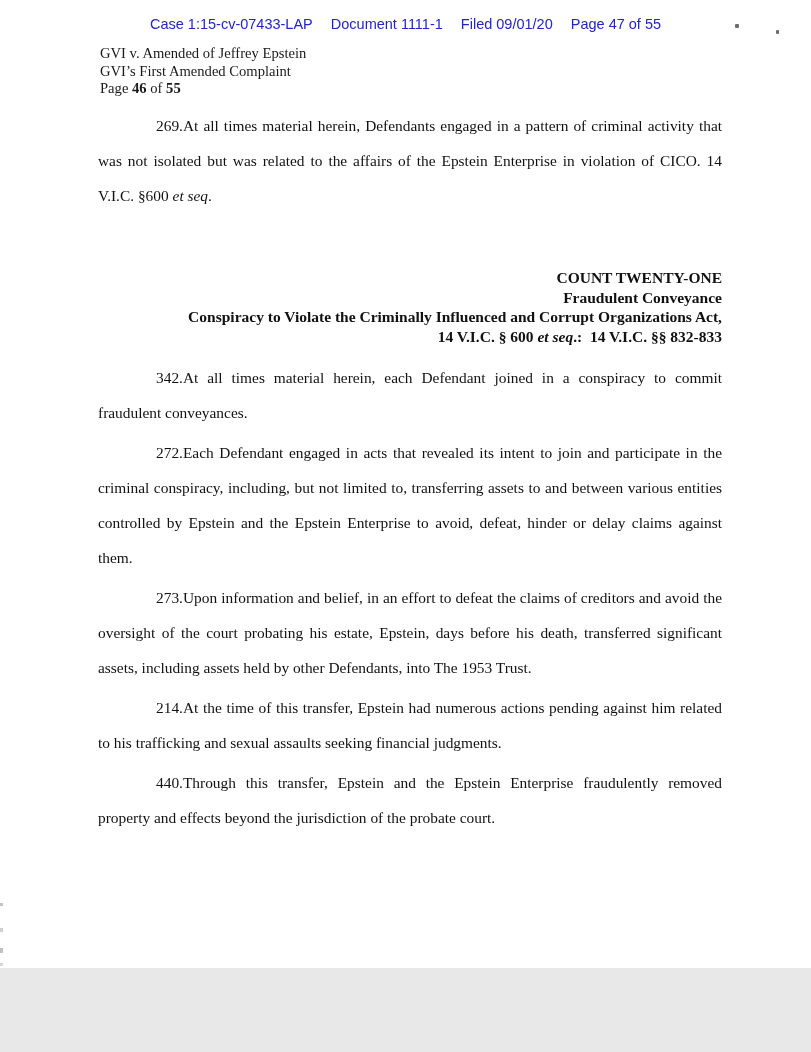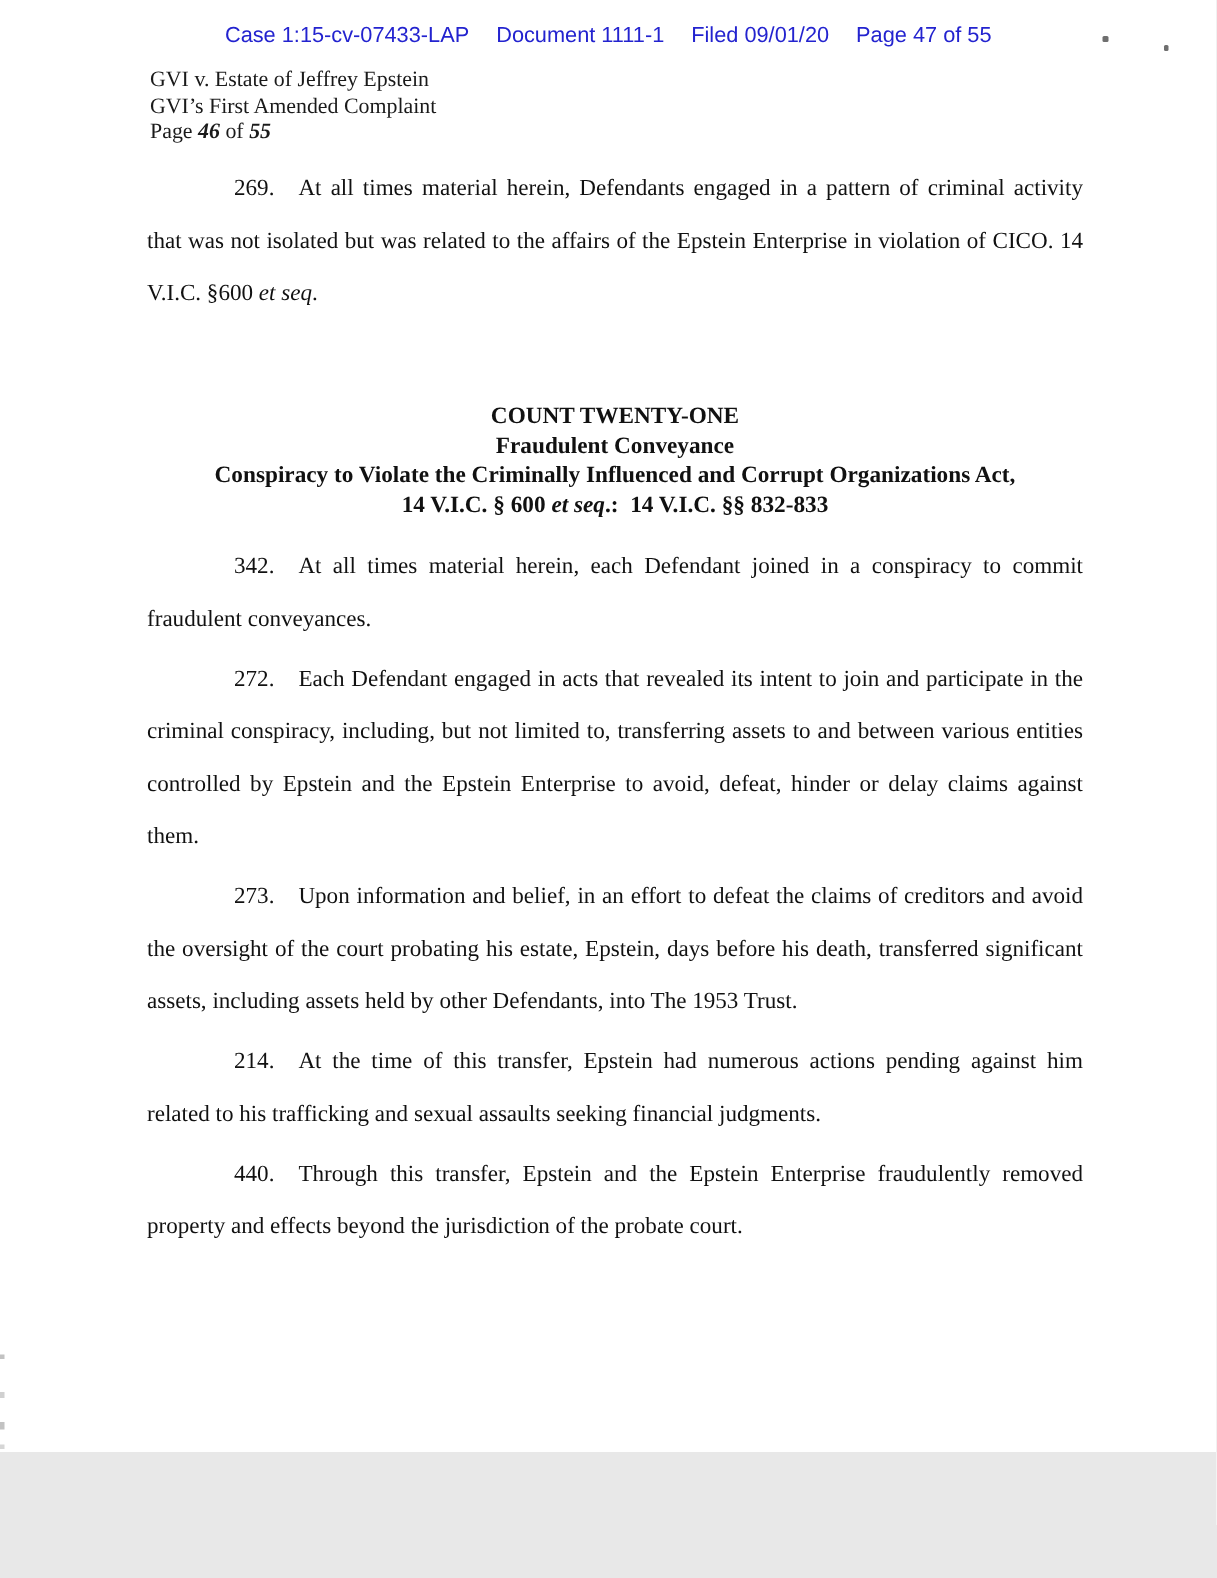--- a/index.html
+++ b/index.html
@@ -28,40 +28,40 @@
   .stamp span { margin: 0 9px; }
   
   .caption {
     position: absolute;
     top: 45px;
     left: 100px;
     font-size: 14.6px;
     line-height: 17.5px;
     color: #1a1a1a;
   }
-  .caption b { font-weight: bold; font-style: italic; }
+  .caption b { font-weight: bold; }
   
   .bodytext {
     position: absolute;
     top: 108px;
     left: 98px;
     width: 624px;
     font-size: 15.4px;
     line-height: 35px;
     text-align: justify;
     color: #111111;
   }
   .bodytext p { margin: 0; text-indent: 58px; }
   .bodytext p + p { margin-top: 5px; }
-  .pnum { margin-right: 16px; }
+  .pnum { }
   
   .count-heading {
     margin-top: 55px;
     margin-bottom: 14px;
-    text-align: center;
+    text-align: right;
     text-indent: 0;
     font-weight: bold;
     font-size: 15.5px;
     line-height: 19.5px;
   }
   .count-heading div { text-indent: 0; }
   
   .speck {
     position: absolute;
     background: #6f6f6f;
@@ -80,21 +80,21 @@
 <div class="page">
 
   <div class="stamp">
     <span>Case 1:15-cv-07433-LAP</span><span>Document 1111-1</span><span>Filed 09/01/20</span><span>Page 47 of 55</span>
   </div>
 
   <div class="speck" style="top:24px; left:735px; width:4px; height:4px;"></div>
   <div class="speck" style="top:30px; left:776px; width:3px; height:4px;"></div>
 
   <div class="caption">
-    <div>GVI v. Estate of Jeffrey Epstein</div>
+    <div>GVI v. Amended of Jeffrey Epstein</div>
     <div>GVI’s First Amended Complaint</div>
     <div><span>Page</span>&nbsp;<b>46</b>&nbsp;<span>of</span>&nbsp;<b>55</b></div>
   </div>
 
   <div class="bodytext">
 
     <p><span class="pnum">269.</span><span>At all times material herein, Defendants engaged in a pattern of criminal activity that was not isolated but was related to the affairs of the Epstein Enterprise in violation of CICO. 14 V.I.C. §600 </span><i>et seq</i><span>.</span></p>
 
     <div class="count-heading">
       <div>COUNT TWENTY-ONE</div>

